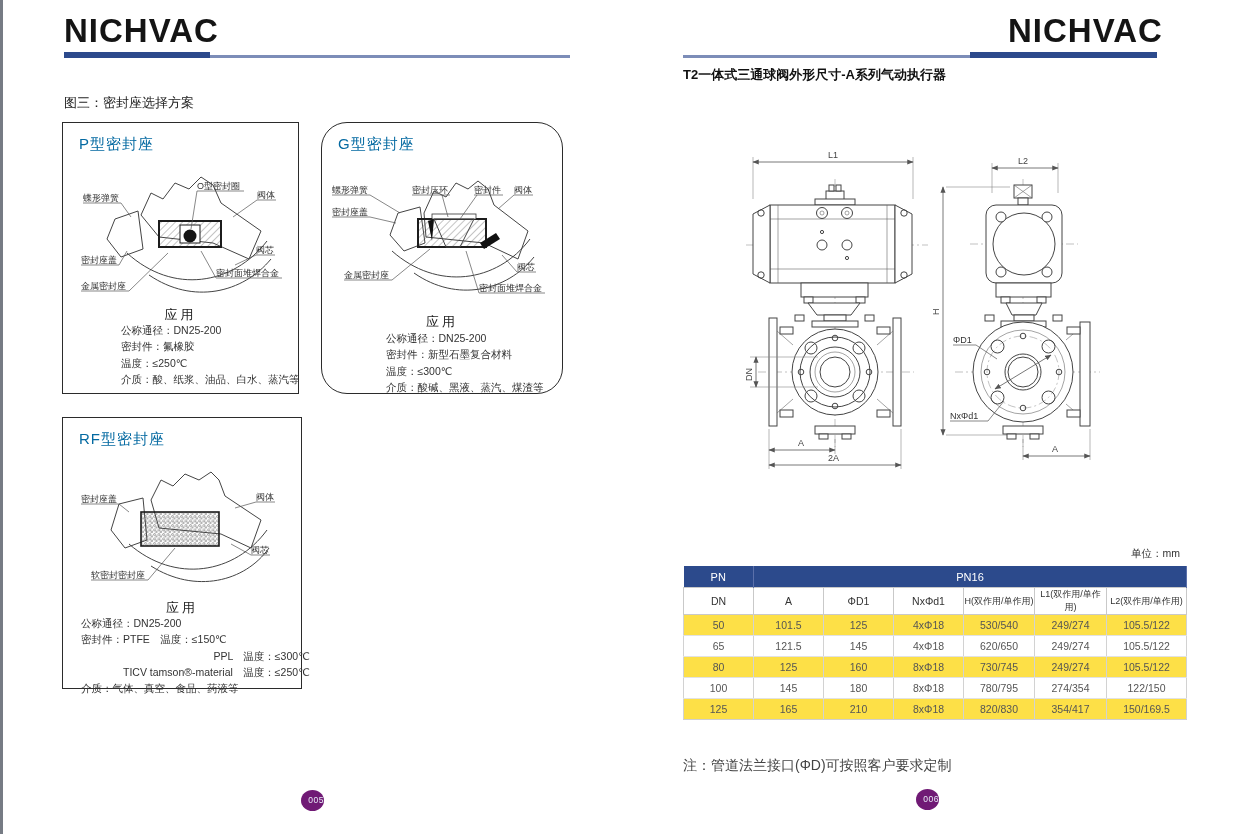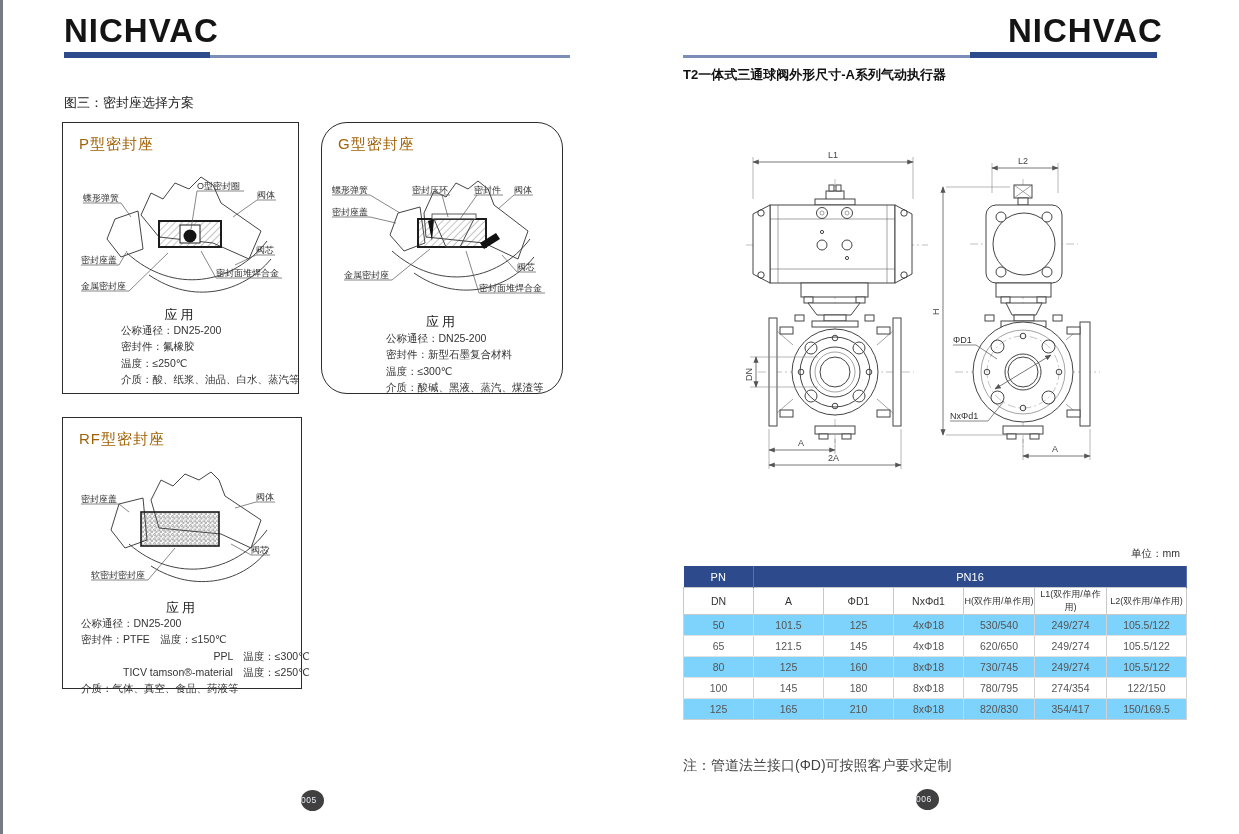--- a/index.html
+++ b/index.html
@@ -10,21 +10,21 @@
   .abs{position:absolute;}
   .scan-edge{left:0;top:0;width:3px;height:834px;background:#767b84;}
   
   .brand{font-size:33px;font-weight:600;letter-spacing:1px;color:#141414;}
   .rule-thin{height:3px;background:#7c8db8;}
   .rule-thick{height:6px;background:#2c4a8c;}
   .fig-caption{font-size:13px;color:#222;}
   .page-title{font-size:13px;font-weight:700;color:#111;}
   
   .seat-box{border:1.5px solid #2b2b2b;background:#fff;}
-  .seat-title{position:absolute;left:16px;top:12px;font-size:15px;letter-spacing:1px;color:#a16207;}
+  .seat-title{position:absolute;left:16px;top:12px;font-size:15px;letter-spacing:1px;color:#0369a1;}
   .seat-svg{position:absolute;left:0;top:34px;}
   .app-head{position:absolute;left:0;right:0;text-align:center;font-size:13px;letter-spacing:3px;color:#222;}
   .app-lines{position:absolute;font-size:10.5px;color:#333;line-height:16.4px;white-space:nowrap;}
   .app-lines .indent{padding-left:42px;text-align:right;}
   
   svg text{font-family:"Liberation Sans","DejaVu Sans",sans-serif;}
   .lbl{font-size:9px;fill:#333;}
   .dimtxt{font-size:9px;fill:#444;}
   .ol{stroke:#444;stroke-width:1;fill:none;}
   .olw{stroke:#444;stroke-width:1;fill:#fff;}
@@ -35,26 +35,26 @@
   .leader{stroke:#555;stroke-width:0.7;fill:none;}
   .under{stroke:#555;stroke-width:0.7;}
   
   .unit-label{font-size:10.5px;color:#333;}
   table.dims{border-collapse:collapse;table-layout:fixed;width:503px;font-size:10.5px;}
   table.dims th,table.dims td{padding:0;}
   .th-navy{background:#2c4a8c;color:#fff;font-weight:normal;height:21px;font-size:11px;border-right:1px solid #5b70aa;}
   .th-col{height:24px;font-weight:normal;color:#333;background:#fff;border:1px solid #c9c9c9;font-size:10.5px;text-align:center;}
   .th-col.small{font-size:9px;}
   table.dims td{height:20px;text-align:center;color:#555;border-left:1px solid #d2d2d2;border-right:1px solid #d2d2d2;border-bottom:1px solid #e2e2e2;background:#fff;}
-  tr.row-alt td{background:#7dd3fc;}
+  tr.row-alt td{background:#fde047;}
   table.dims tbody tr:last-child td{border-bottom:1px solid #cfcfcf;}
   .note{font-size:14px;color:#444;}
   
-  .page-chip{width:23px;height:21px;border-radius:50%;background:#404040;color:#e8ecf7;
-    font-size:8.5px;line-height:21px;text-align:left;letter-spacing:0.5px;}
+  .page-chip{width:23px;height:21px;border-radius:50%;background:#701a75;color:#e8ecf7;
+    font-size:8.5px;line-height:21px;text-align:right;letter-spacing:0.5px;}
 </style>
 </head>
 <body>
 
 <div class="abs scan-edge"></div>
 
 <div class="abs brand" style="left:64px;top:12px;">NICHVAC</div>
 <div class="abs rule-thin" style="left:64px;top:55px;width:506px;"></div>
 <div class="abs rule-thick" style="left:64px;top:52px;width:146px;"></div>
 <div class="abs fig-caption" style="left:64px;top:94px;">图三：密封座选择方案</div>

